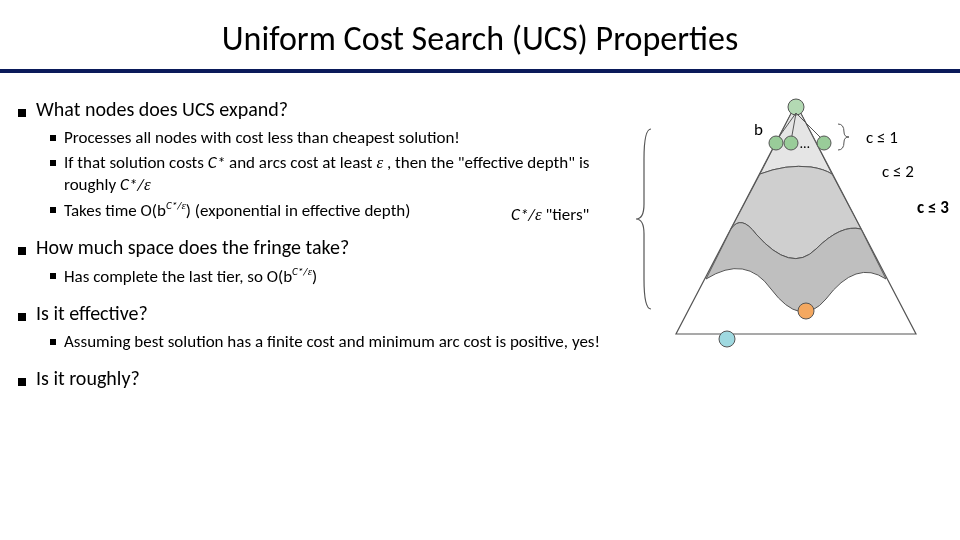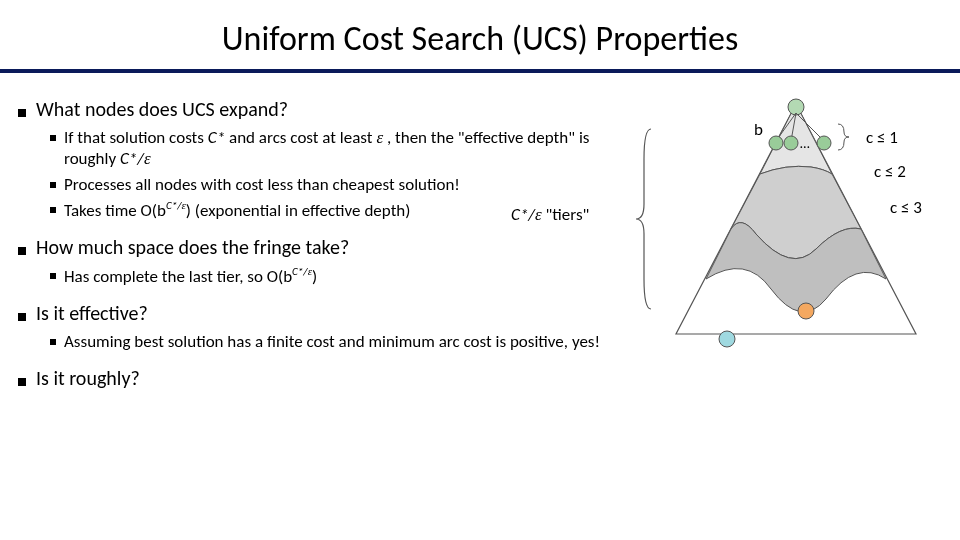--- a/index.html
+++ b/index.html
@@ -35,27 +35,27 @@
   <div class="content">
     <div class="text-col">
 
       <div class="q">
         <span class="sq"></span>
         <span>What nodes does UCS expand?</span>
       </div>
       <div class="sublist">
         <div class="sub">
           <span class="sq"></span>
+          <span>Processes all nodes with cost less than cheapest solution!</span>
+        </div>
+        <div class="sub">
+          <span class="sq"></span>
           <span>
             <span>If that solution costs </span><span class="it">C*</span><span> and arcs cost at least </span><span class="eps">ε</span><span> , then the "effective depth" is roughly </span><span class="it">C*/</span><span class="eps">ε</span>
           </span>
-        </div>
-        <div class="sub">
-          <span class="sq"></span>
-          <span>Processes all nodes with cost less than cheapest solution!</span>
         </div>
         <div class="sub">
           <span class="sq"></span>
           <span>
             <span>Takes time O(b</span><sup><span class="it">C*/</span><span class="eps">ε</span></sup><span>) (exponential in effective depth)</span>
           </span>
         </div>
       </div>
 
       <div class="q">
@@ -118,22 +118,22 @@
         </svg>
 
         <div class="lbl note" style="left:-95px; top:115px;">
           <span class="it">C*/</span><span class="eps">ε</span><span>  "tiers"</span>
         </div>
         <div class="lbl" style="left:148px; top:30px; font-weight:400;">b</div>
         <div class="lbl" style="left:194px; top:46px; font-size:14px;">…</div>
         <div class="lbl" style="left:260px; top:38px;">
           <span>c </span><span>≤</span><span> 1</span>
         </div>
-        <div class="lbl" style="left:268px; top:72px;">
+        <div class="lbl" style="left:276px; top:72px;">
           <span>c </span><span>≤</span><span> 2</span>
         </div>
-        <div class="lbl" style="left:284px; top:108px;">
+        <div class="lbl" style="left:311px; top:108px;font-weight:bold;">
           <span>c </span><span>≤</span><span> 3</span>
         </div>
       </div>
     </div>
   </div>
 </div>
 
 </body></html>

